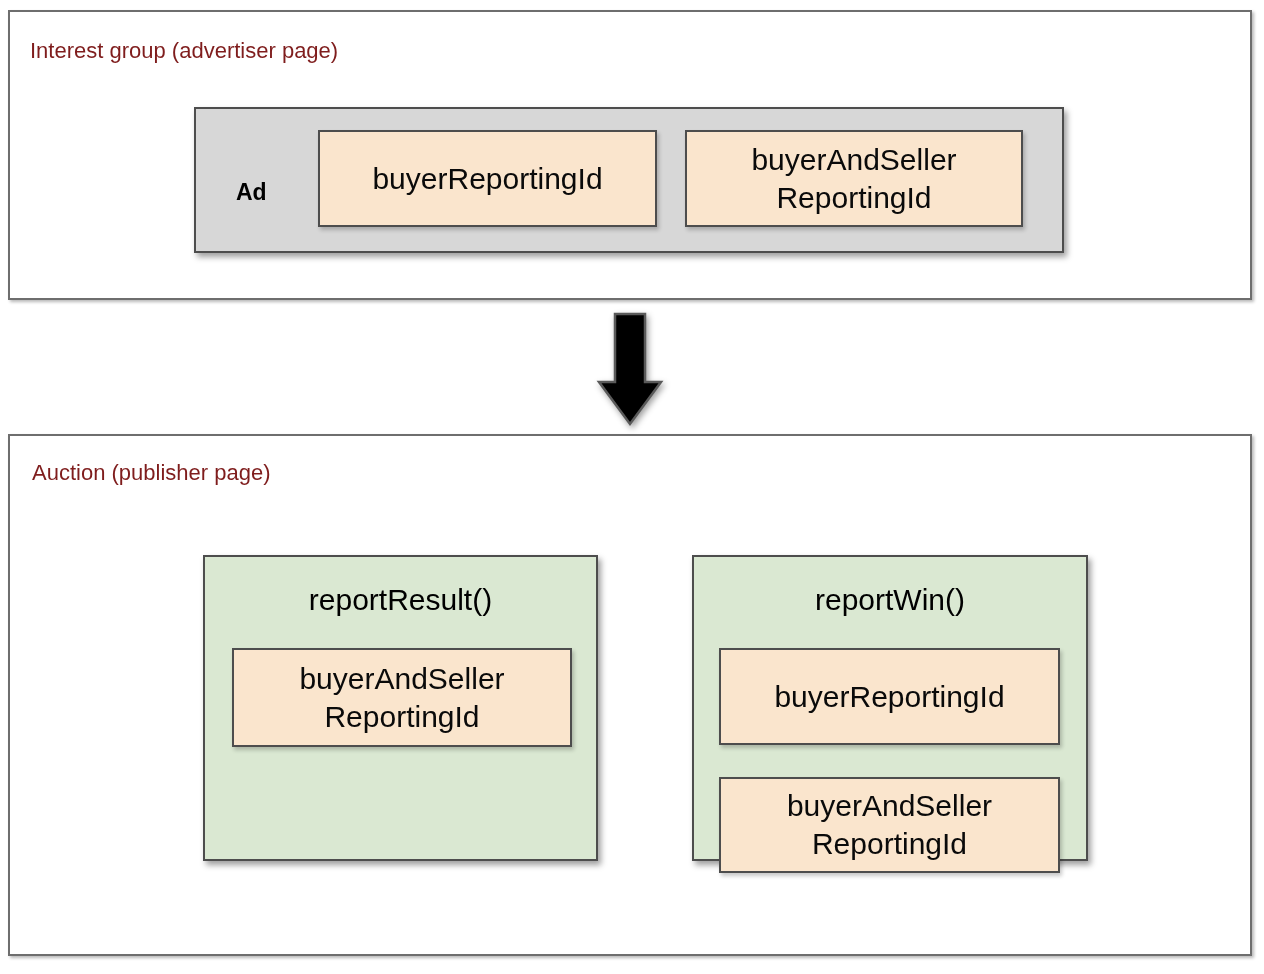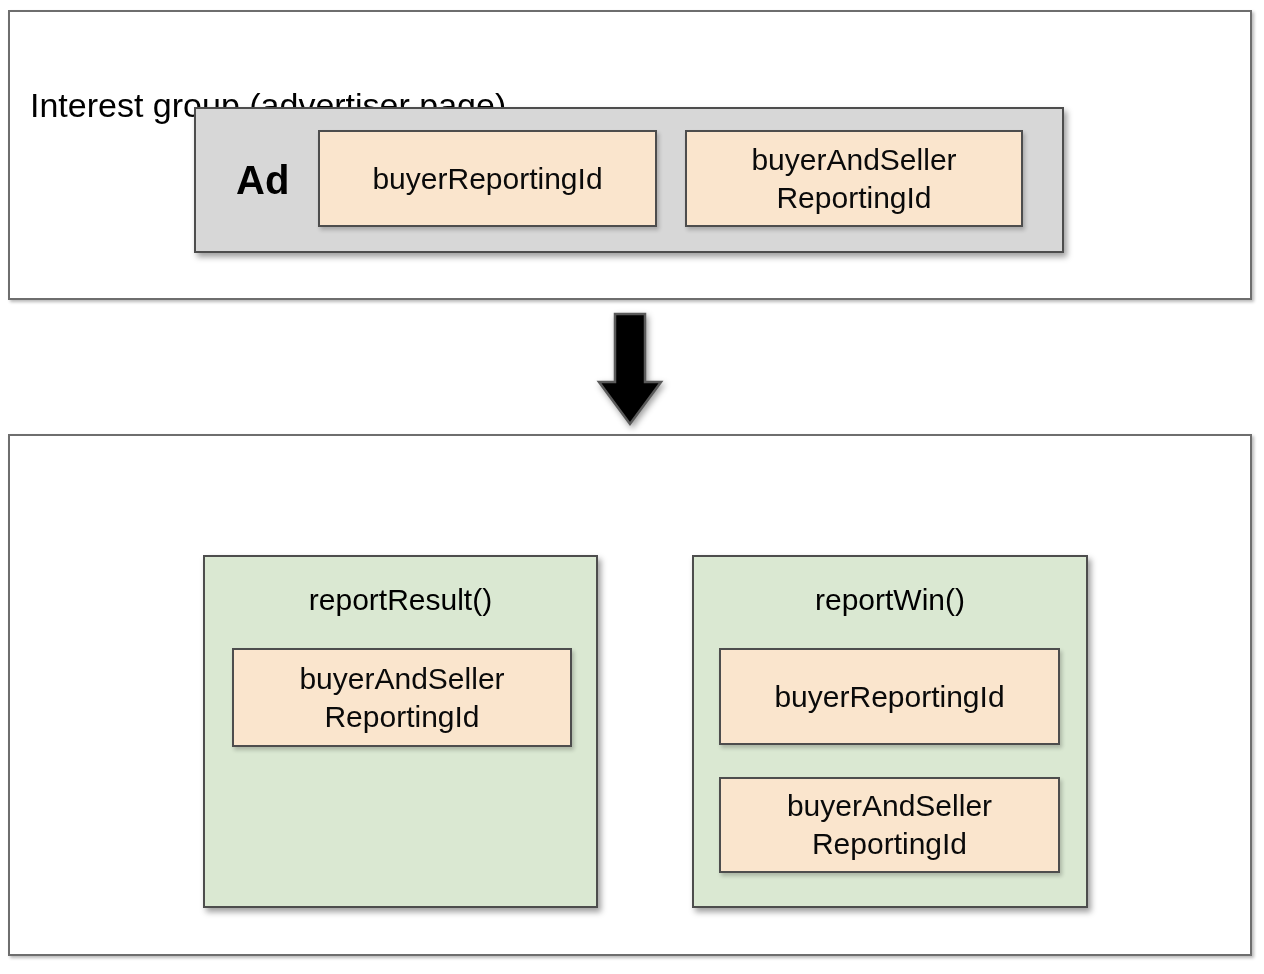--- a/index.html
+++ b/index.html
@@ -24,41 +24,40 @@
   .section{
     position:absolute;
     background:var(--background);
     border:2px solid var(--outer-border);
     box-shadow:2px 2px 3px rgba(0,0,0,0.28);
   }
   #interest-group{left:8px;top:10px;width:1244px;height:290px;}
   #auction{left:8px;top:434px;width:1244px;height:522px;}
   .section-title{
     position:absolute;
-    font-size:34px;
+    font-size:22px;
     line-height:1.2;
-    color:#000000;
+    color:#7f1d1d;
     white-space:nowrap;
-    margin-top:47px;
   }
   #interest-group .section-title{left:20px;top:26px;}
   #auction .section-title{left:22px;top:24px;}
 
   .ad-container{
     position:absolute;
     left:184px;top:95px;width:870px;height:146px;
     background:var(--ad-container-fill);
     border:2px solid var(--inner-border);
     box-shadow:3px 4px 6px rgba(0,0,0,0.38);
   }
   .ad-label{
     position:absolute;
-    left:40px;top:0;height:100%;
+    left:40px;top:12px;height:100%;
     display:flex;align-items:center;
-    font-weight:bold;font-size:40px;color:#000;
+    font-weight:bold;font-size:23px;color:#000;
   }
   .chip{
     position:absolute;
     background:var(--id-chip-fill);
     border:2px solid var(--inner-border);
     box-shadow:2px 3px 4px rgba(0,0,0,0.22);
     display:flex;align-items:center;justify-content:center;
     text-align:center;
     font-size:30px;line-height:38px;
     white-space:pre-line;
@@ -70,21 +69,21 @@
   .arrow-wrap{
     position:absolute;left:590px;top:310px;width:80px;height:118px;
   }
   .arrow-wrap svg{
     display:block;width:100%;height:100%;
     filter:drop-shadow(2px 3px 3px rgba(0,0,0,0.38));
   }
 
   .fn-box{
     position:absolute;
-    top:119px;height:353px;
+    top:119px;height:306px;
     background:var(--function-fill);
     border:2px solid var(--inner-border);
     box-shadow:3px 4px 6px rgba(0,0,0,0.38);
   }
   #report-result{left:193px;width:395px;}
   #report-win{left:642px;width:396px;margin-left:40px;}
   .fn-title{
     position:absolute;top:26px;left:0;width:100%;
     text-align:center;font-size:30px;color:#000;
   }
@@ -106,20 +105,21 @@
   </div>
 </div>
 
 <div class="arrow-wrap">
   <svg viewBox="0 0 80 118" xmlns="http://www.w3.org/2000/svg" aria-hidden="true">
     <polygon points="25,4 55,4 55,72 71,72 40,114 9,72 25,72" fill="var(--arrow-fill)" stroke="#5a5a5a" stroke-width="2.5" stroke-linejoin="miter"></polygon>
   </svg>
 </div>
 
 <div class="section" id="auction">
+  <div class="section-title">Auction (publisher page)</div>
 
   <div class="fn-box" id="report-result">
     <div class="fn-title">reportResult()</div>
     <div class="chip" id="rr-chip-1">buyerAndSeller
 ReportingId</div>
   </div>
 
   <div class="fn-box" id="report-win">
     <div class="fn-title">reportWin()</div>
     <div class="chip" id="rw-chip-1">buyerReportingId</div>

